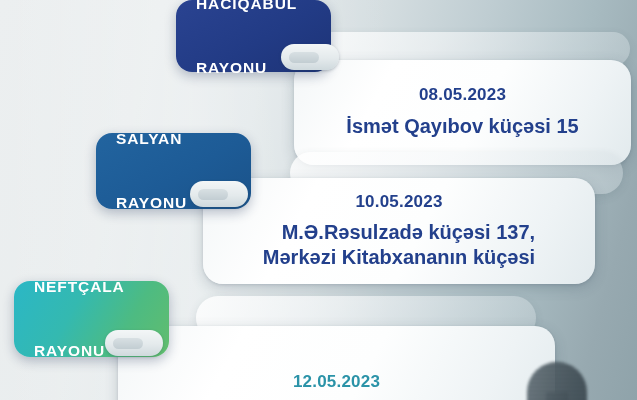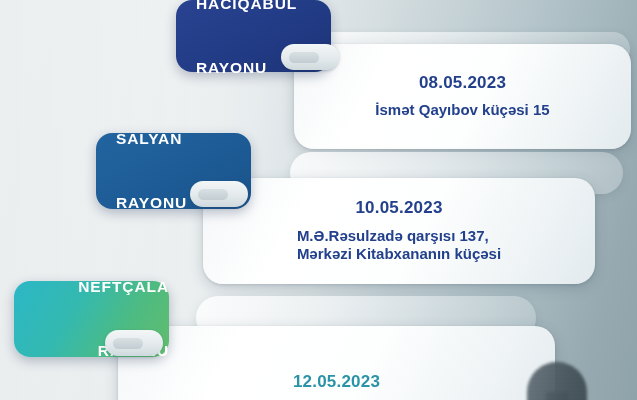--- a/index.html
+++ b/index.html
@@ -94,24 +94,24 @@
     overflow: hidden;
   }
   .card-date {
     font-size: 17px;
     font-weight: bold;
     letter-spacing: .2px;
     line-height: 1.1;
     margin-bottom: 9px;
   }
   .card-addr {
-    font-size: 15px;
+    font-size: 20px;
     font-weight: bold;
     line-height: 1.22;
-    text-align: left;
+    text-align: right;
     padding: 0 14px;
   }
   .navy-text { color: #23408c; }
   .teal-text { color: #2b93a8; }
 
   
   .tab {
     position: absolute;
     border-radius: 16px;
     display: flex;
@@ -160,60 +160,60 @@
 </head>
 <body>
 
 <div id="poster">
 
   <div class="bg-sheen"></div>
 
 
   <div class="ghost-card" style="left:300px; top:32px; width:330px; height:34px;"></div>
 
-  <div class="info-card" style="left:294px; top:44px; width:337px; height:105px;">
+  <div class="info-card" style="left:294px; top:60px; width:337px; height:105px;">
     <div class="card-date navy-text">08.05.2023</div>
     <div class="card-addr navy-text">İsmət Qayıbov küçəsi 15</div>
   </div>
 
   <div class="tab tab-haciqabul" style="left:176px; top:0px; width:155px; height:72px;">
     <span>HACIQABUL</span>
     <span>RAYONU</span>
   </div>
 
   <div class="clip" style="left:281px; top:44px;">
     <div class="clip-inner" style="left:8px; top:8px;"></div>
   </div>
 
   <div class="ghost-card" style="left:290px; top:152px; width:333px; height:42px;"></div>
 
   <div class="info-card" style="left:203px; top:178px; width:392px; height:106px;">
     <div class="card-date navy-text">10.05.2023</div>
     <div class="card-addr navy-text">
-      <div>M.Ə.Rəsulzadə qarşısı 137,</div>
+      <div>M.Ə.Rəsulzadə küçəsi 137,</div>
       <div>Mərkəzi Kitabxananın küçəsi</div>
     </div>
   </div>
 
   <div class="tab tab-salyan" style="left:96px; top:133px; width:155px; height:76px;">
     <span>SALYAN</span>
     <span>RAYONU</span>
   </div>
 
   <div class="clip" style="left:190px; top:181px;">
     <div class="clip-inner" style="left:8px; top:8px;"></div>
   </div>
 
   <div class="ghost-card" style="left:196px; top:296px; width:340px; height:44px;"></div>
 
   <div class="info-card" style="left:118px; top:326px; width:437px; height:110px;">
     <div class="card-date teal-text" style="margin-top:12px;">12.05.2023</div>
   </div>
 
-  <div class="tab tab-neftcala" style="left:14px; top:281px; width:155px; height:76px;align-items:flex-end;">
+  <div class="tab tab-neftcala" style="left:14px; top:281px; width:155px; height:76px;">
     <span>NEFTÇALA</span>
     <span>RAYONU</span>
   </div>
 
   <div class="clip" style="left:105px; top:330px;">
     <div class="clip-inner" style="left:8px; top:8px;"></div>
   </div>
 
   <div class="mic-stem"></div>
   <div class="mic"></div>

